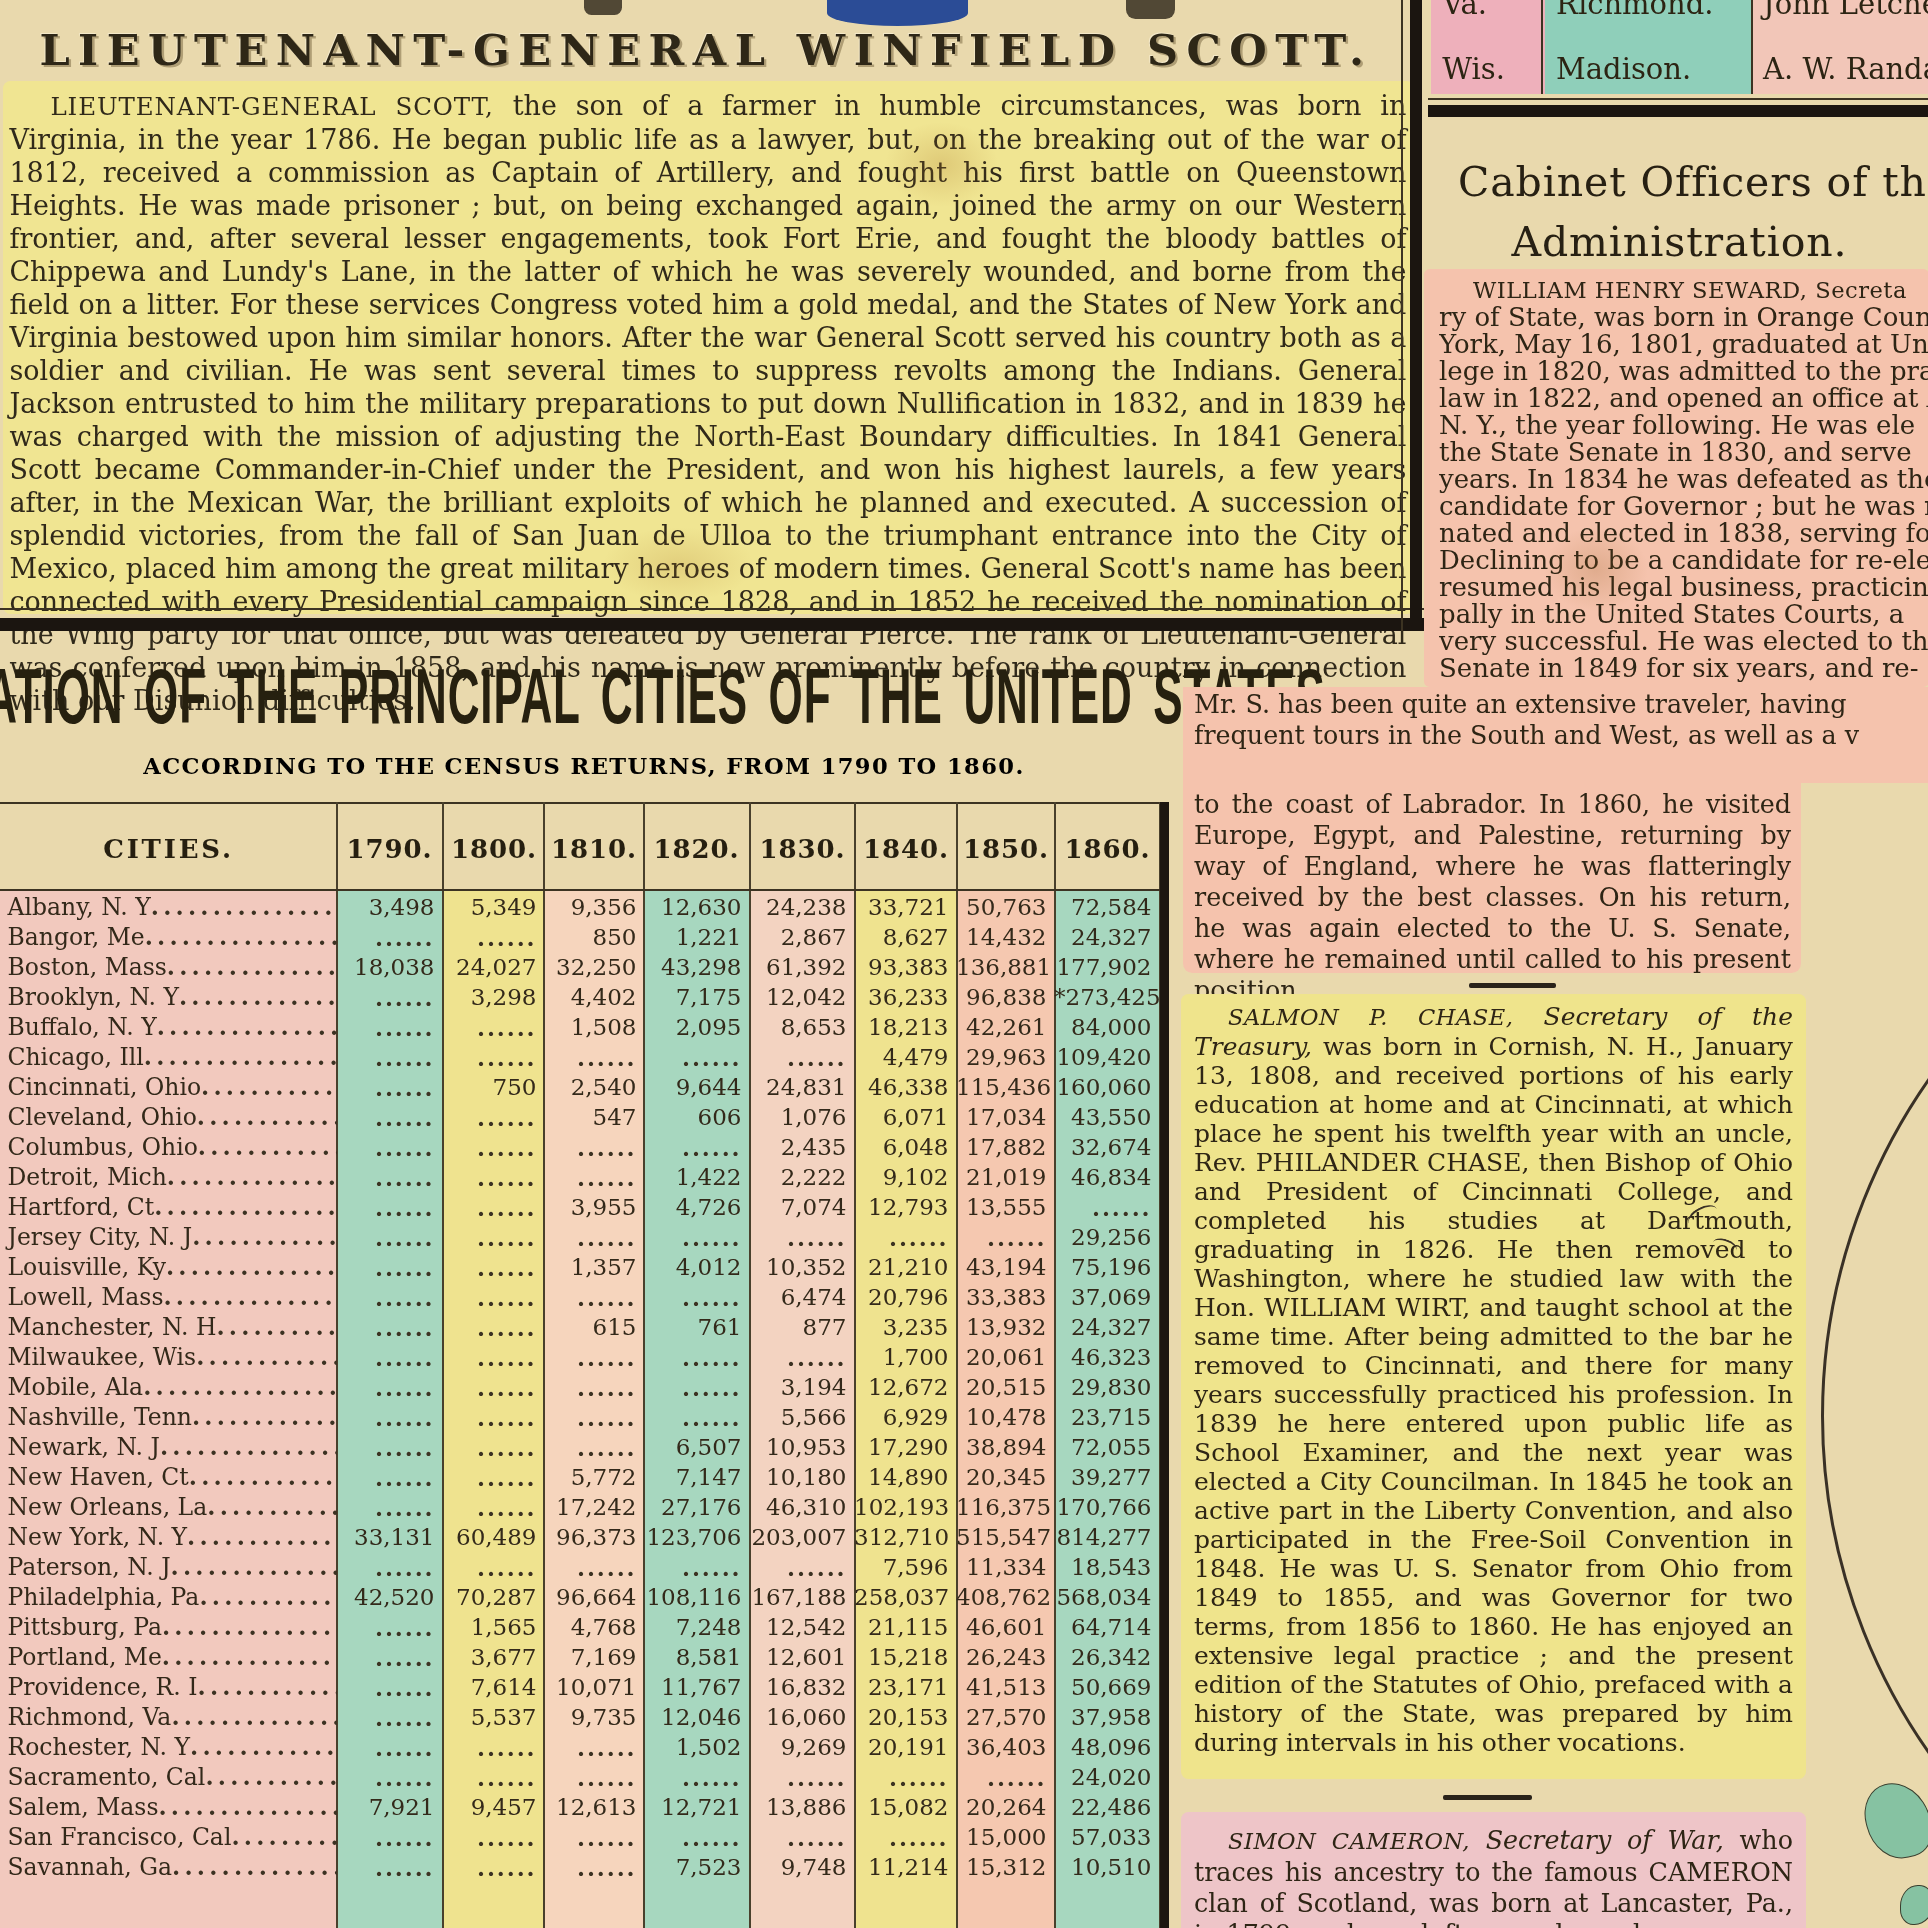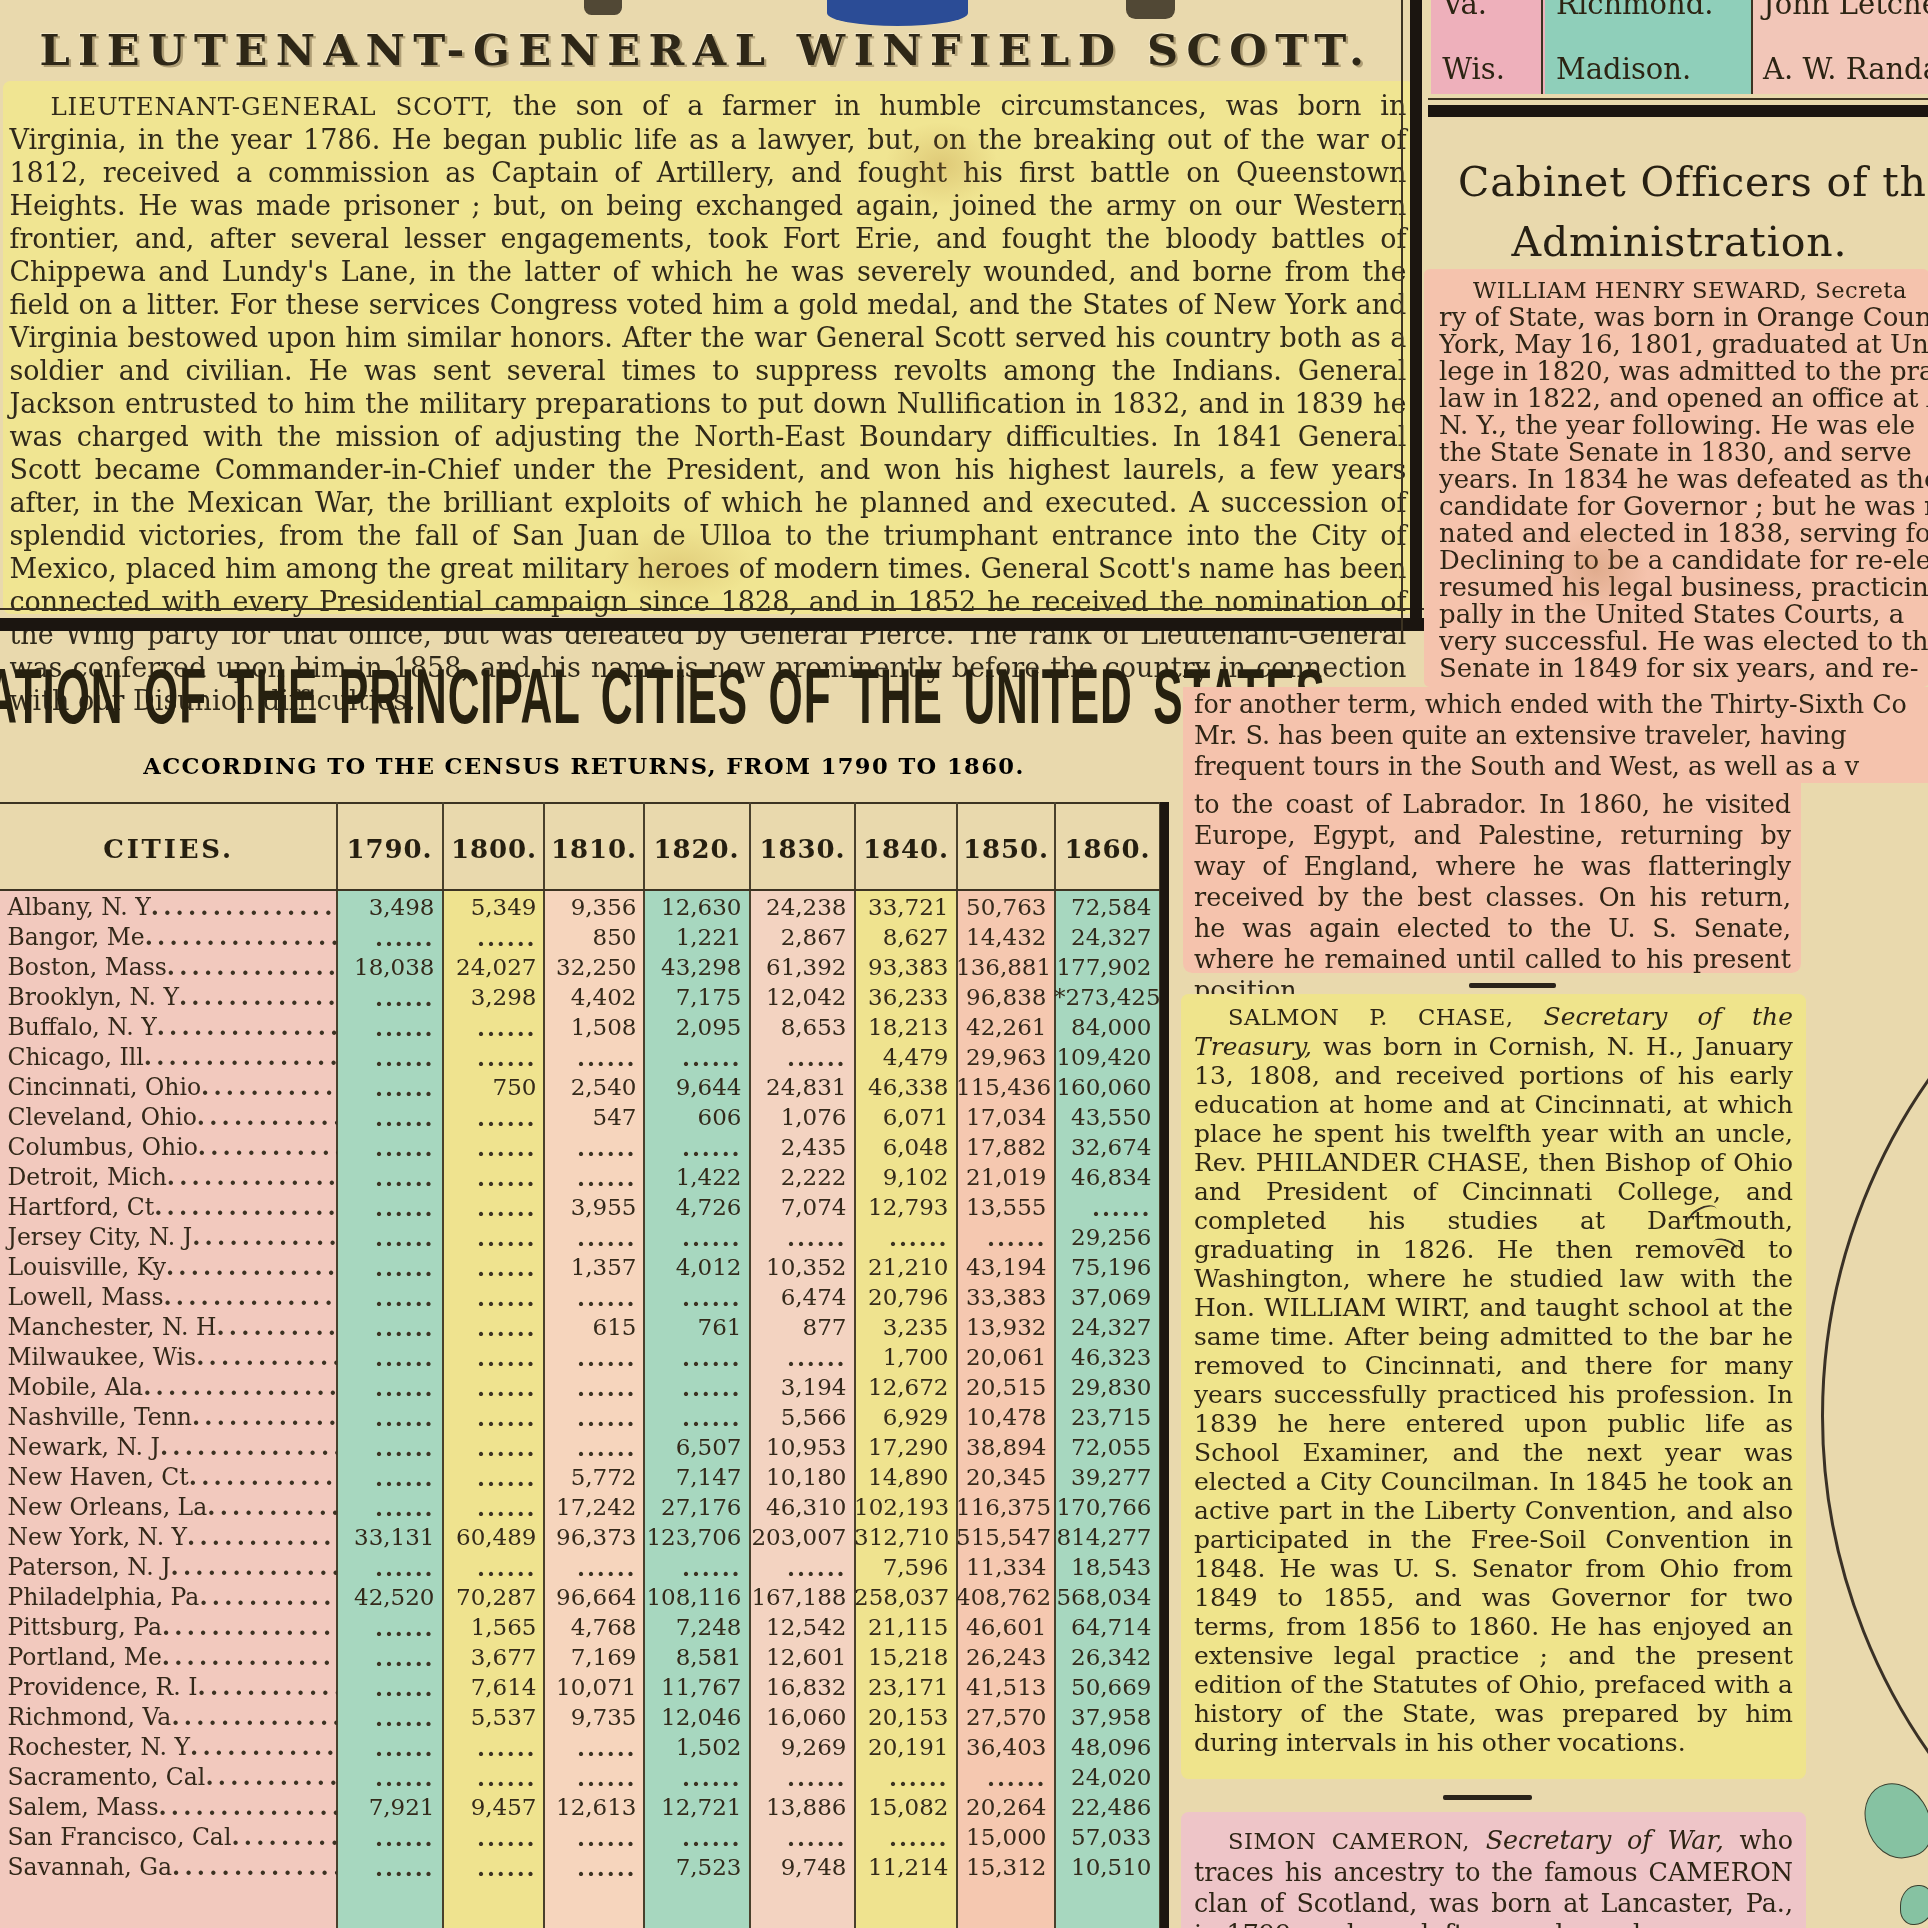--- a/index.html
+++ b/index.html
@@ -68,21 +68,21 @@
   
   #tbl-right-edge{left:1160px;top:802px;width:9.4px;height:1126px;background:#1d1710;}
 
   
   .frag-cell{display:flex;align-items:center;padding-left:11.3px;font-size:29px;color:#2c2413;overflow:hidden;white-space:nowrap;}
   #cab-h1,#cab-h2{
     font-size:41px;color:#272013;letter-spacing:0.9px;white-space:nowrap;
   }
   .bioline{white-space:nowrap;overflow:hidden;font-size:26px;color:#2e2515;}
   .bio-prose{font-size:25.4px;text-align:justify;color:#2e2515;}
-  .sc{letter-spacing:0.5px;}
+  .sc{letter-spacing:0.5px;font-style:italic;}
   .it{font-style:italic;}
   .short-div{position:absolute;height:4.7px;background:#2a231a;border-radius:1.9px;}
 
   
   #globe-arc{
     left:1821px;top:829px;width:1168px;height:1168px;border-radius:50%;
     border:3.8px solid #3a3126;background:transparent;
   }
   .land{background:#86c2a2;border:1.9px solid #3a3f2f;}
 </style>
@@ -649,21 +649,20 @@
     <div class="bioline" style="line-height: 27px;">nated and elected in 1838, serving four</div>
     <div class="bioline" style="line-height: 27px;">Declining to be a candidate for re-elec</div>
     <div class="bioline" style="line-height: 27px;">resumed his legal business, practicing</div>
     <div class="bioline" style="line-height: 27px;">pally in the United States Courts, a</div>
     <div class="bioline" style="line-height: 27px;">very successful.  He was elected to th</div>
     <div class="bioline" style="line-height: 27px;">Senate in 1849 for six years, and re-</div>
   </div>
 
 <div class="abs" style="left:1183px;top:687px;width:746px;height:96px;background:#f5c3ad;"></div>
 <div id="seward-wide" class="abs" style="left:1194px;top:689px;width:734px;">
-    <div class="bioline" style="line-height: 31px; font-size: 25.4px;">for another term, which ended with the Thirty-Sixth Co</div>
     <div class="bioline" style="line-height: 31px; font-size: 25.4px;">Mr. S. has been quite an extensive traveler, having</div>
     <div class="bioline" style="line-height: 31px; font-size: 25.4px;">frequent tours in the South and West, as well as a v</div>
   </div>
 
 <div class="abs" style="left:1183px;top:783px;width:618px;height:190px;background:#f5c3ad;border-radius:0 0 9.4px 9.4px;"></div>
 <div class="abs bio-prose" style="left:1194px;top:789px;width:597px;line-height:31px;">to the coast of Labrador.  In 1860, he visited Europe, Egypt, and Palestine, returning by way of England, where he was flatteringly received by the best classes.  On his return, he was again elected to the U. S. Senate, where he remained until called to his present position.</div>
 
 <div class="short-div" style="left:1469px;top:983px;width:87px;"></div>
 
 <div class="abs" style="left:1181px;top:994px;width:625px;height:785px;background:#efe48c;border-radius:7.5px;"></div>

